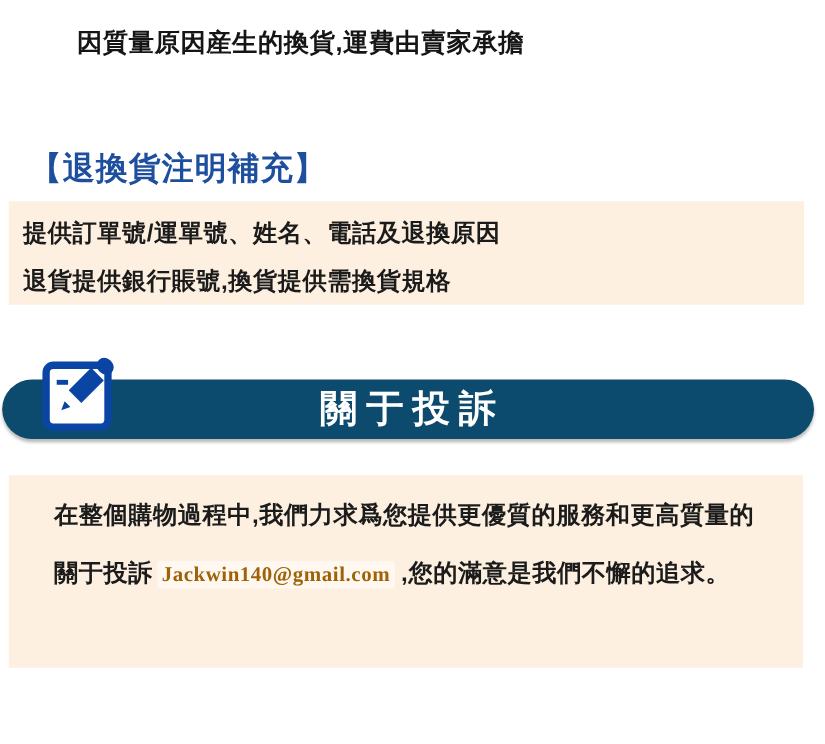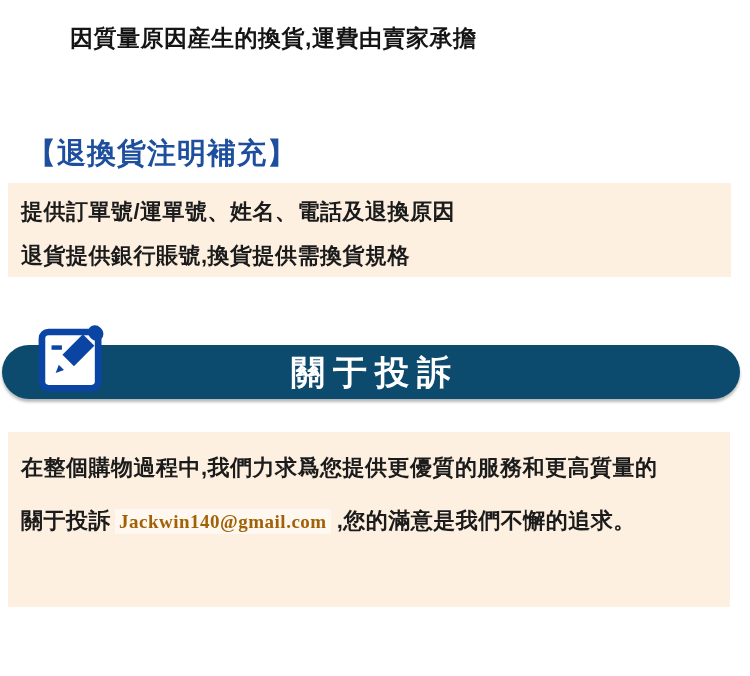--- a/index.html
+++ b/index.html
@@ -97,20 +97,21 @@
     width: 722px;
     height: 175px;
     padding: 9px 10px 0 13px;
   }
   .complaint-box .box-line {
     font-size: 22px;
     font-weight: 700;
     line-height: 53px;
     white-space: nowrap;
     letter-spacing: 0.5px;
+    margin-left: 28px;
   }
   .email {
     color: #a16207;
     font-weight: 700;
     font-size: 19px;
     background: rgba(255,255,255,0.55);
     padding: 2px 4px;
     margin-left: 4px;
     font-family: Liberation Serif, serif;
   }

